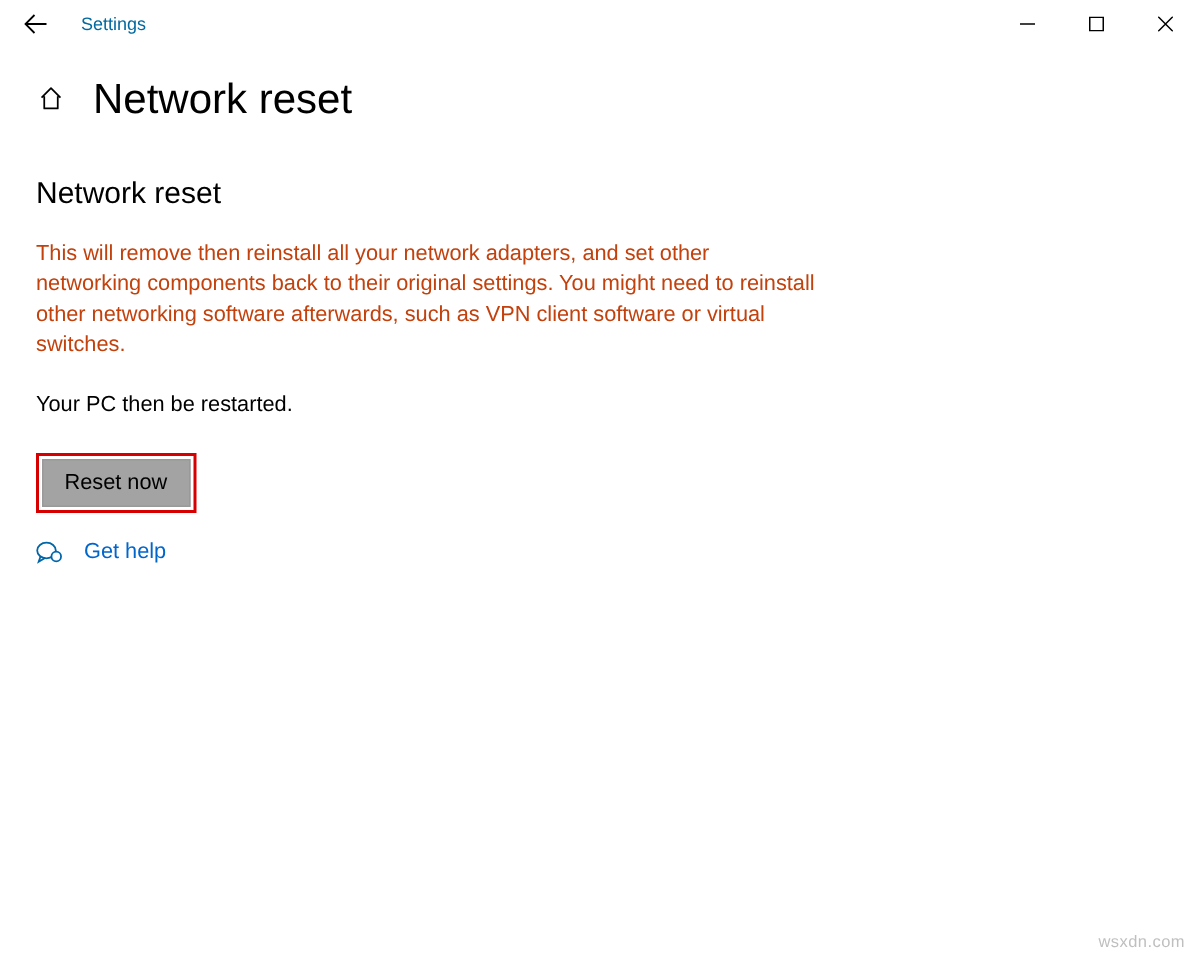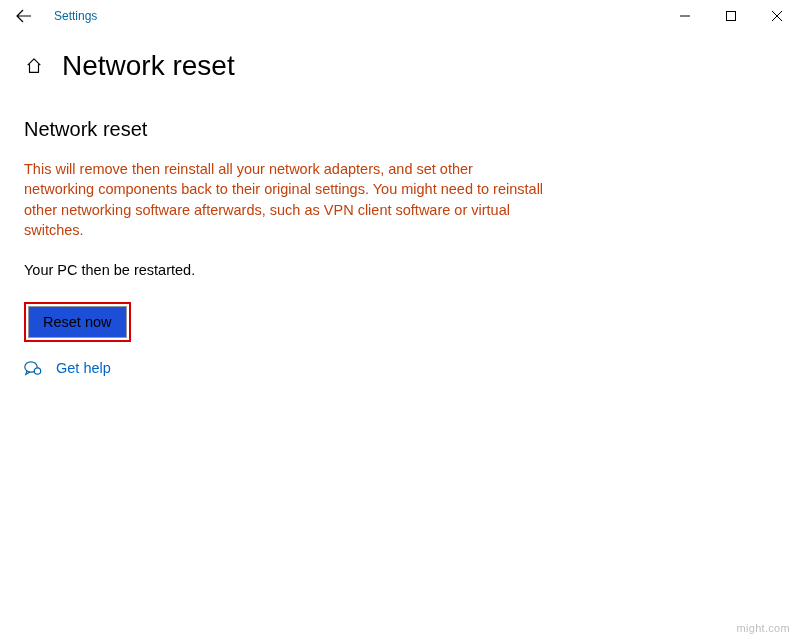--- a/index.html
+++ b/index.html
@@ -85,21 +85,21 @@
     font-size: 14.5px;
     margin: 0 0 24px 0;
   }
   .reset-btn-wrap {
     display: inline-block;
     border: 2px solid #d60000;
     padding: 2px;
     margin-bottom: 18px;
   }
   .reset-btn {
-    background: #1d4ed8;
+    background: #a3a3a3;
     border: 1px solid #999;
     font-size: 14.5px;
     padding: 7px 14px;
     cursor: pointer;
     font-family: inherit;
   }
   .help-row {
     display: flex;
     align-items: center;
     gap: 14px;
@@ -175,13 +175,13 @@
       <svg width="18" height="16" viewBox="0 0 18 16">
         <ellipse cx="7" cy="7" rx="6.2" ry="5.2" stroke="#0066aa" stroke-width="1.2" fill="none"></ellipse>
         <path d="M3 11 L1.8 14.5 L6 12" stroke="#0066aa" stroke-width="1.2" fill="none"></path>
         <circle cx="13.5" cy="11" r="3.2" stroke="#0066aa" stroke-width="1.2" fill="#fff"></circle>
       </svg>
     </div>
     <span class="help-link">Get help</span>
   </div>
 </div>
 
-<div class="watermark">might.com</div>
+<div class="watermark">wsxdn.com</div>
 
 </body></html>

